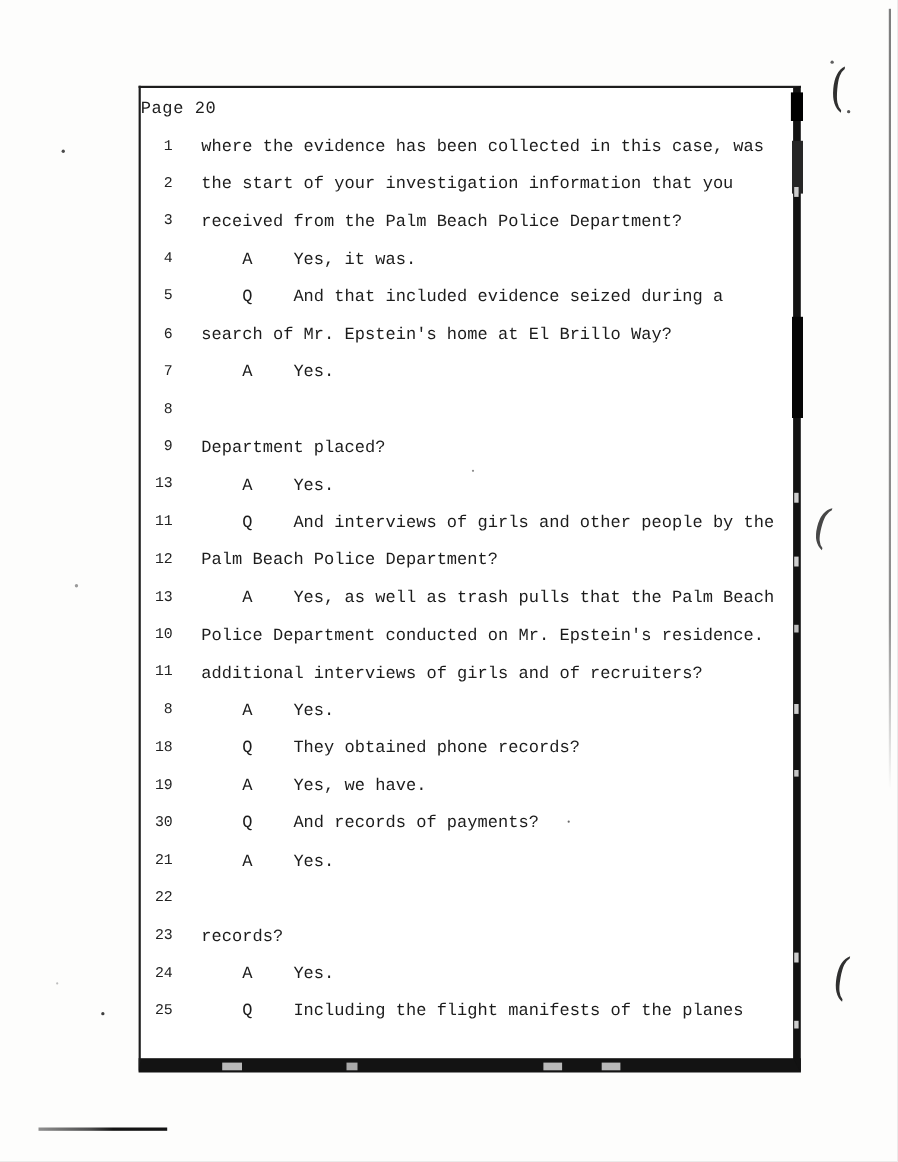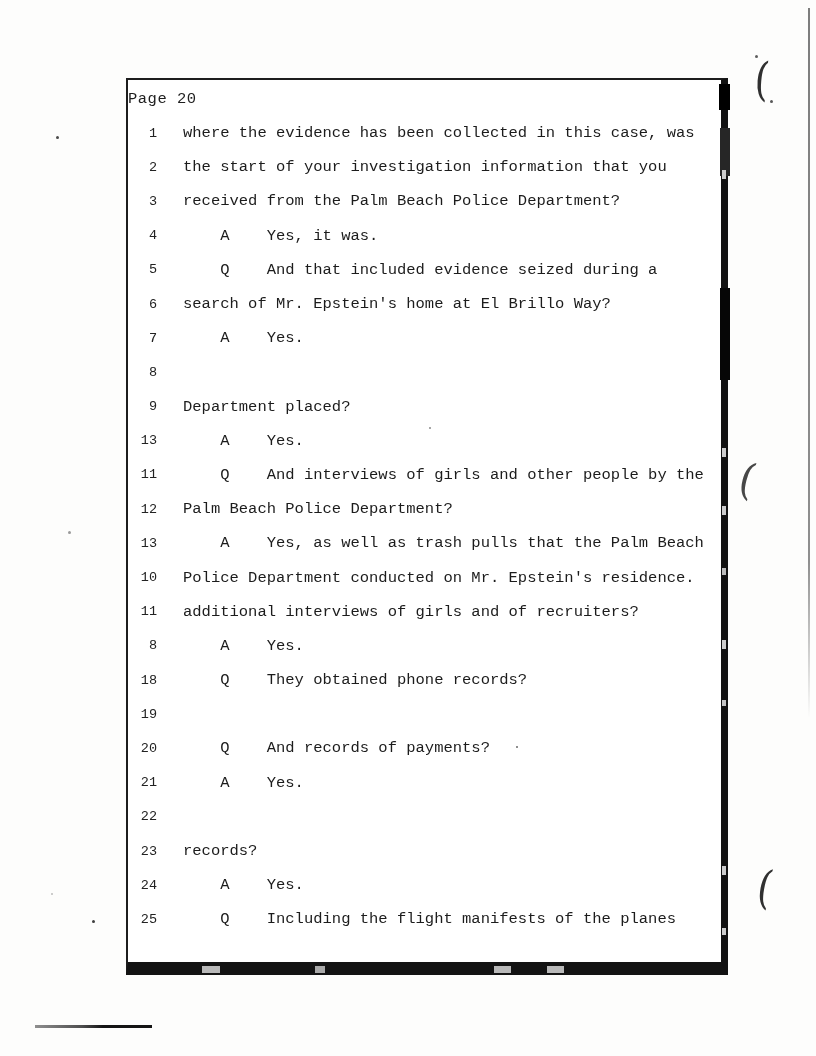--- a/index.html
+++ b/index.html
@@ -143,24 +143,25 @@
     <span class="lt">    A    Yes.</span>
   </div>
 
   <div class="line">
     <span class="ln">18</span>
     <span class="lt">    Q    They obtained phone records?</span>
   </div>
 
   <div class="line">
     <span class="ln">19</span>
-  </div>
-
-  <div class="line">
-    <span class="ln">20</span>
+    <span class="lt">    A    Yes, we have.</span>
+  </div>
+
+  <div class="line">
+    <span class="ln">30</span>
     <span class="lt">    Q    And records of payments?</span>
   </div>
 
   <div class="line">
     <span class="ln">21</span>
     <span class="lt">    A    Yes.</span>
   </div>
 
   <div class="line">
     <span class="ln">22</span>

